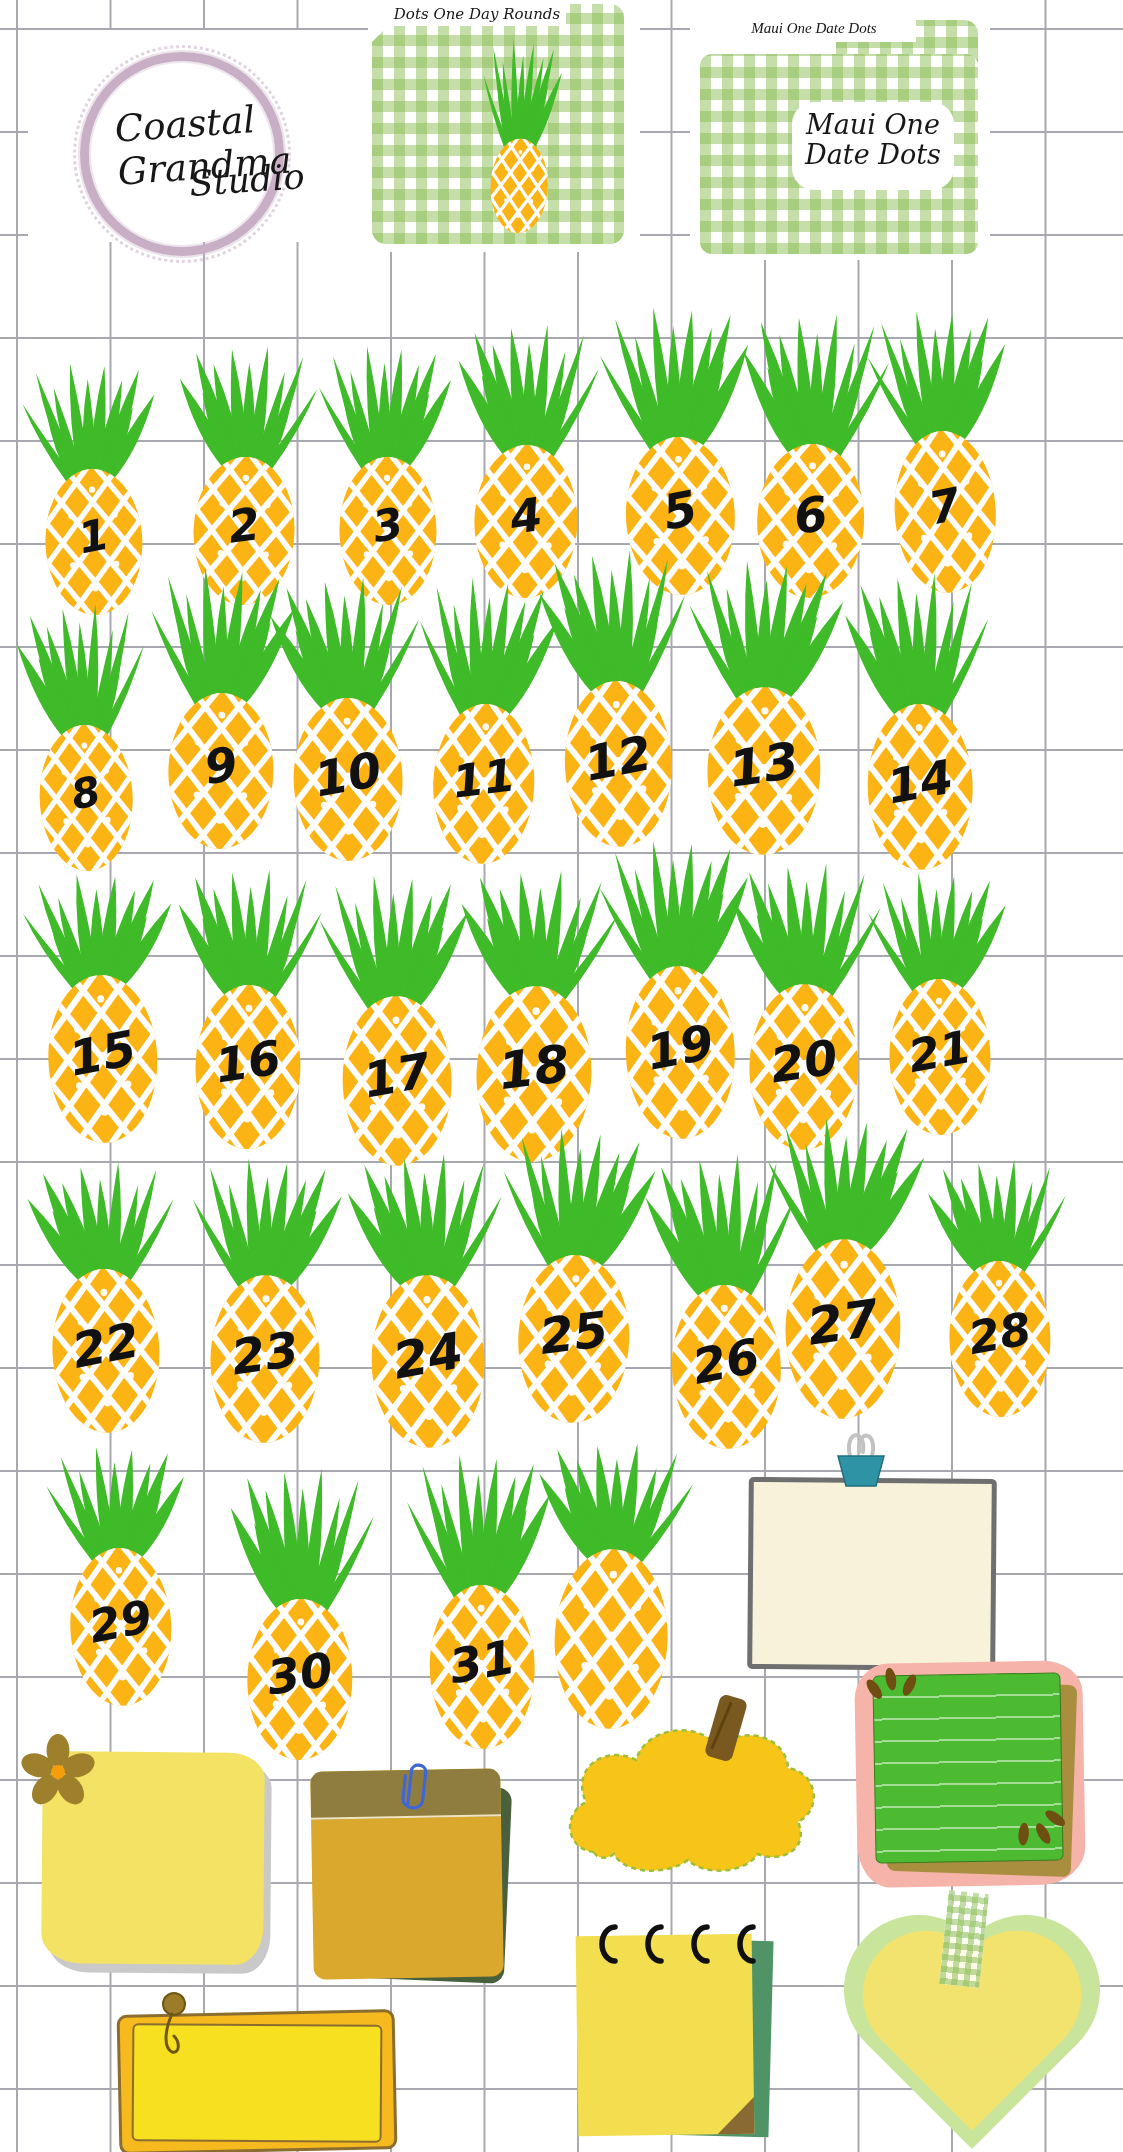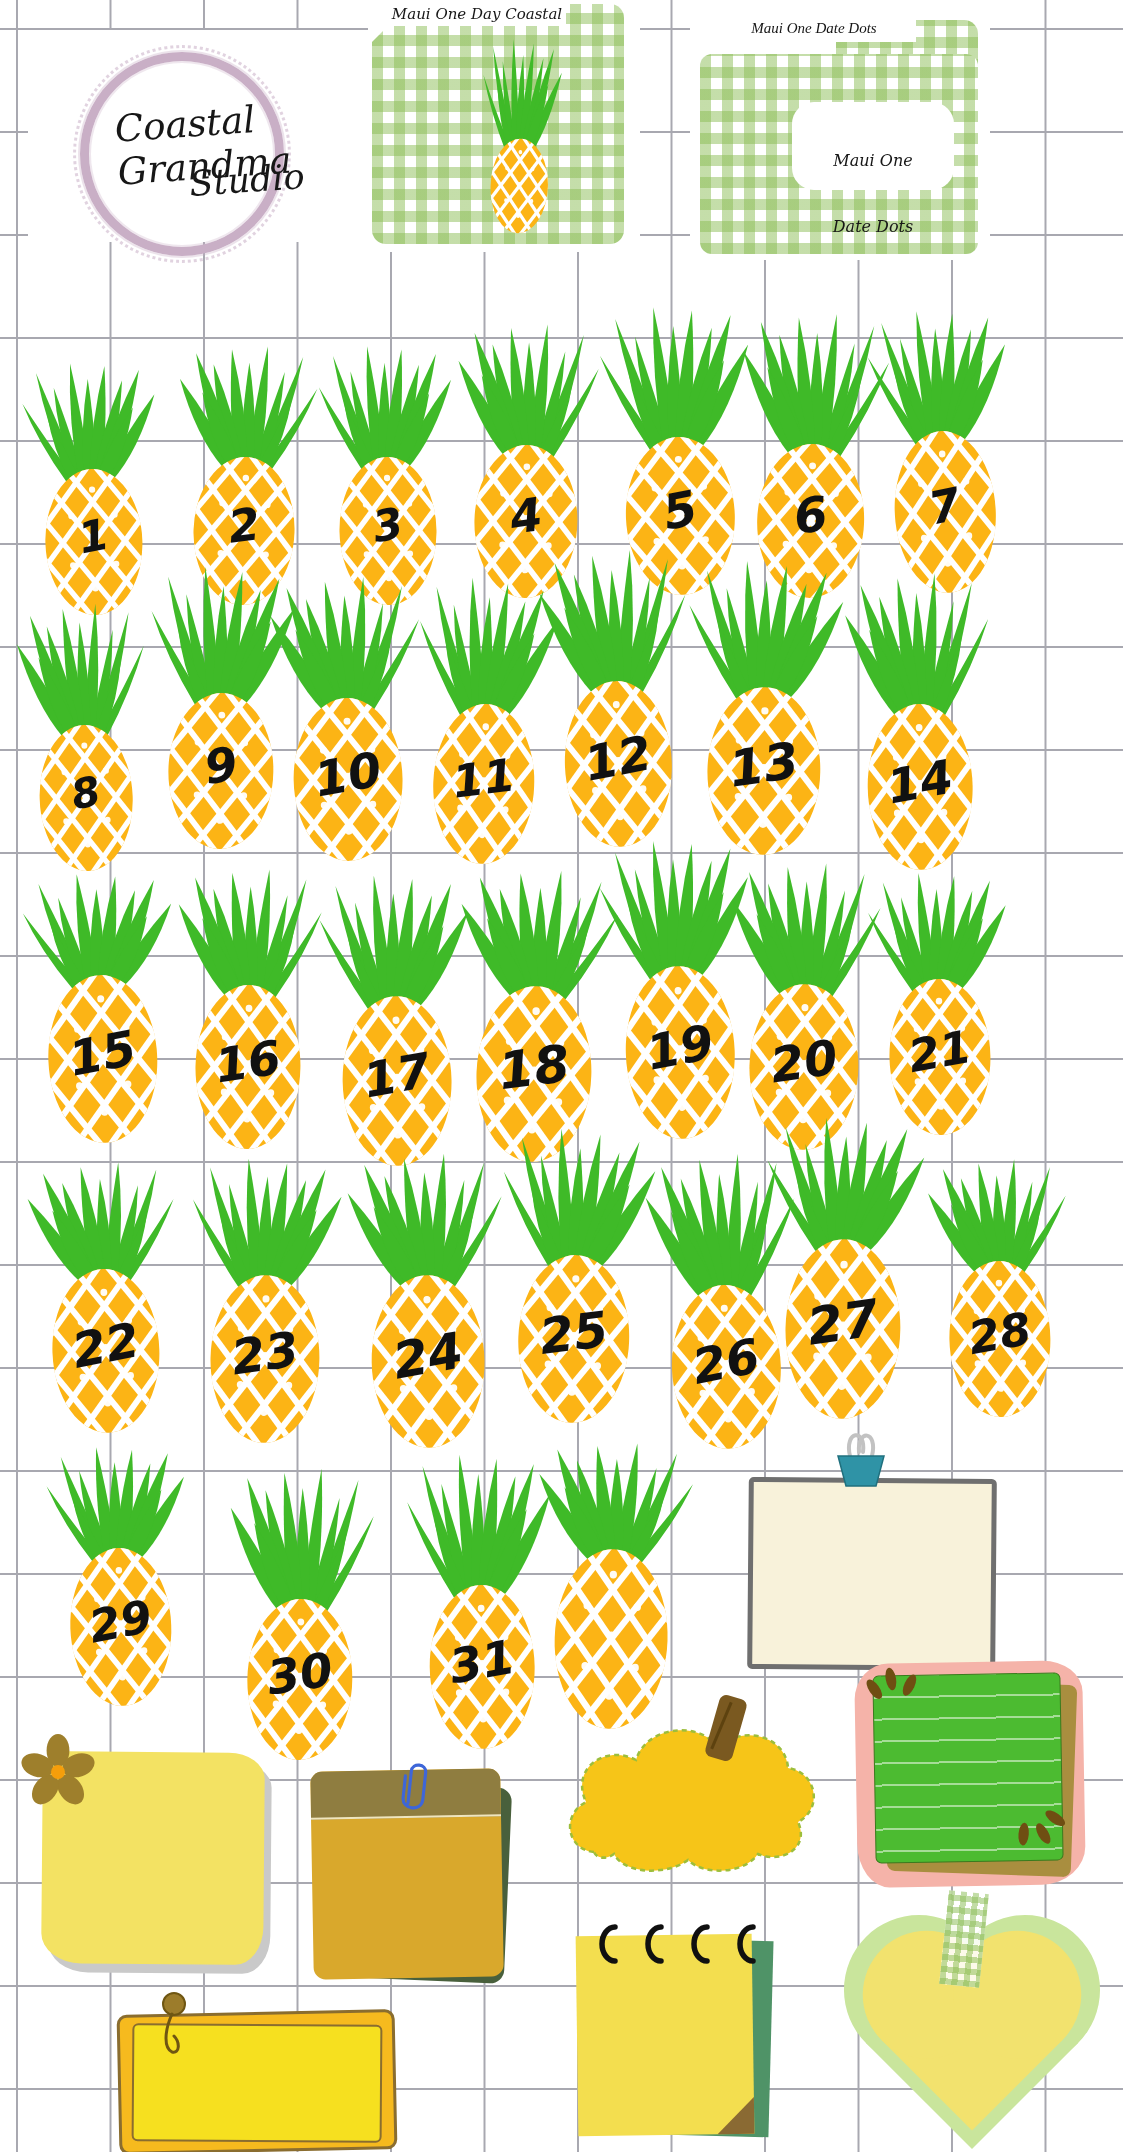--- a/index.html
+++ b/index.html
@@ -29,21 +29,21 @@
   #folder1{position:absolute;left:372px;top:4px;width:252px;height:240px;border-radius:14px;
     clip-path:polygon(38px 0,100% 0,100% 100%,0 100%,0 38px);}
   #folder1-label{position:absolute;left:388px;top:2px;width:178px;height:24px;background:#fff;
     font-size:15px;line-height:24px;text-align:center;z-index:2;}
   #folder2-tab{position:absolute;left:836px;top:20px;width:142px;height:50px;border-radius:14px 14px 0 0;}
   #folder2{position:absolute;left:700px;top:54px;width:278px;height:200px;border-radius:12px;}
   #folder2-label{position:absolute;left:712px;top:14px;width:204px;height:28px;background:#fff;
     font-size:15px;line-height:28px;text-align:center;z-index:2;font-family:Liberation Serif, serif;}
   #folder2-card{position:absolute;left:792px;top:102px;width:162px;height:80px;background:#fff;
     border-radius:22px;text-align:center;padding-top:8px;z-index:2;}
-  #folder2-card span{display:block;font-size:16px;line-height:30px;margin-top:36px;}
+  #folder2-card span{display:block;font-size:27px;line-height:30px;}
   
   .pa{position:absolute;}
   .pa svg{position:absolute;}
   .num{position:absolute;text-align:center;color:#111;font-family:"DejaVu Sans",sans-serif;
     font-weight:bold;font-style:italic;transform:rotate(-9deg);z-index:3;}
   
   .abs{position:absolute;}
   #cream-note{left:748px;top:1478px;width:238px;height:182px;background:#F8F2DA;border:5px solid #6F6F6F;
     border-radius:5px;transform:rotate(.5deg);}
   #binder-clip{left:824px;top:1428px;width:74px;height:62px;}
@@ -92,21 +92,21 @@
 
   <div class="panel" id="panel-logo"></div>
   <div class="panel" id="panel-f1"></div>
   <div class="panel" id="panel-f2"></div>
 
   <div class="logo-ring"></div>
   <div class="logo-line1 script">Coastal Grandma</div>
   <div class="logo-line2 script">Studio</div>
 
   <div id="folder1" class="gingham"></div>
-  <div id="folder1-label" class="script">Maui One Day Coastal</div>
+  <div id="folder1-label" class="script">Dots One Day Rounds</div>
 
   <div id="folder2-tab" class="gingham"></div>
   <div id="folder2" class="gingham"></div>
   <div id="folder2-label" class="script">Maui One Date Dots</div>
   <div id="folder2-card">
     <span class="script">Maui One</span>
     <span class="script">Date Dots</span>
   </div>
 
 

